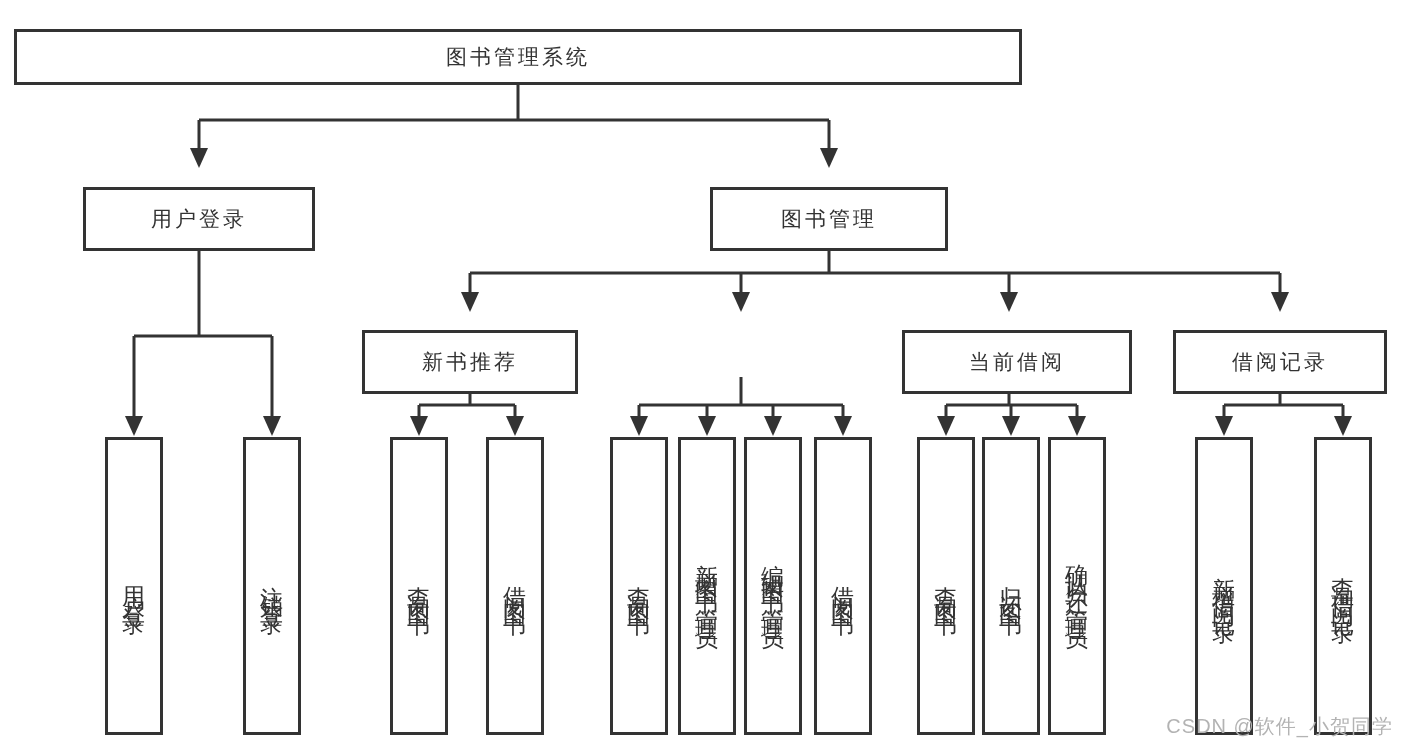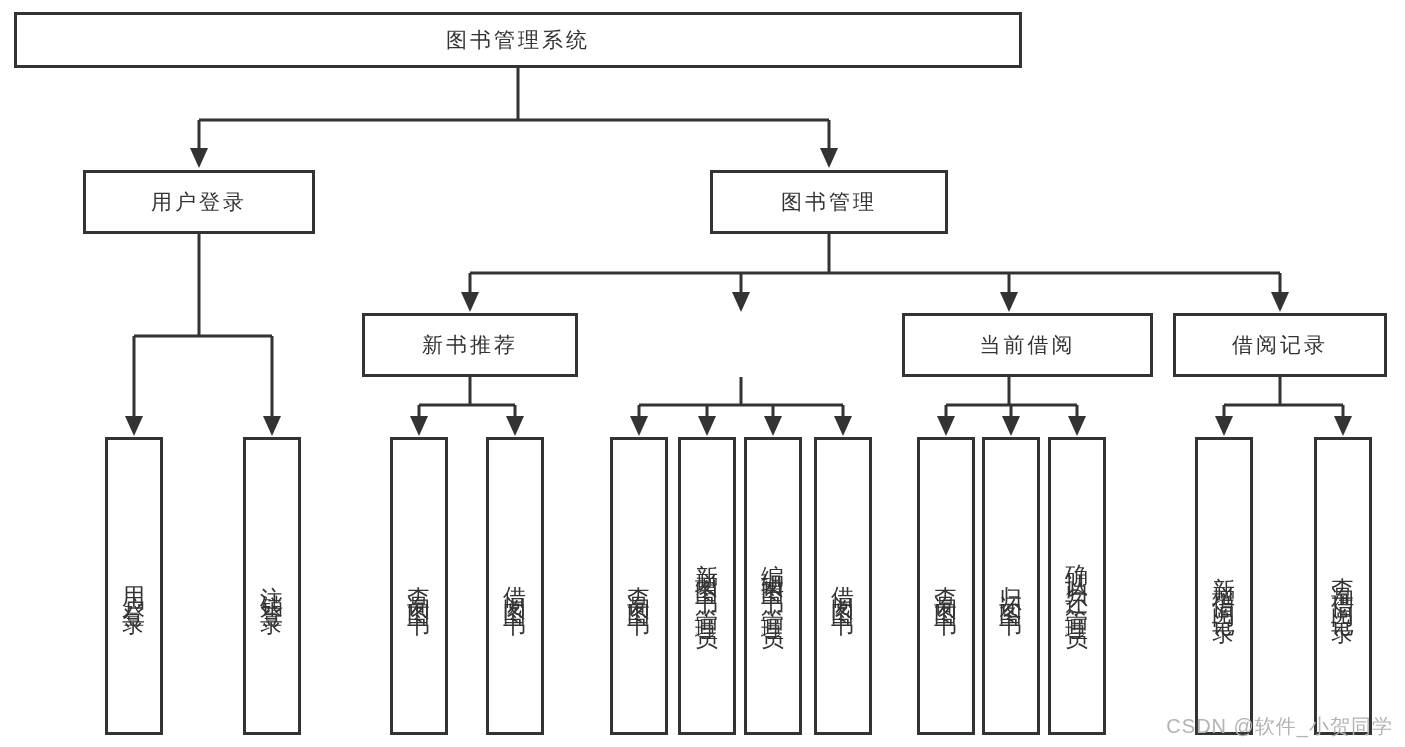--- a/index.html
+++ b/index.html
@@ -5,28 +5,28 @@
   html,body{margin:0;padding:0;background:#fff;}
   .stage{
     position:relative;width:1405px;height:747px;background:#fff;
     font-family:"Liberation Sans","DejaVu Sans",sans-serif;color:#333;overflow:hidden;
   }
   svg.wires{position:absolute;left:0;top:0;z-index:1;}
   .box{
     position:absolute;box-sizing:border-box;border:3px solid #333;background:#fff;
     display:flex;align-items:center;justify-content:center;z-index:2;
   }
-  .h{font-size:21px;letter-spacing:3px;white-space:nowrap;}
+  .h{font-size:21px;letter-spacing:3px;white-space:nowrap;margin-top:17px;}
   .root{left:14px;top:12px;width:1008px;height:56px;}
   .branch0{left:83px;top:170px;width:232px;height:64px;}
   .branch1{left:710px;top:170px;width:238px;height:64px;}
   .sec{top:313px;height:64px;}
   .sec0{left:362px;width:216px;}
   .sec1{left:633px;width:217px;}
-  .sec2{left:902px;width:251px;align-items:center;}
+  .sec2{left:902px;width:230px;align-items:center;}
   .sec3{left:1173px;width:214px;}
   .v{top:437px;width:58px;height:298px;font-size:23px;}
   .vtext{
     writing-mode:vertical-rl;text-orientation:mixed;
     letter-spacing:9px;white-space:nowrap;line-height:52px;
   }
   .l0{left:105px;}  .l1{left:243px;}
   .l2{left:390px;}  .l3{left:486px;}
   .l4{left:610px;}  .l5{left:678px;}  .l6{left:744px;}  .l7{left:814px;}
   .l8{left:917px;}  .l9{left:982px;}  .l10{left:1048px;}

